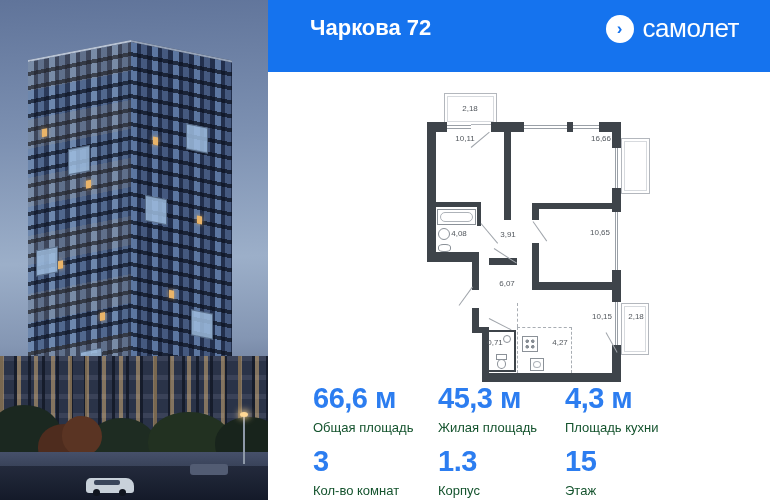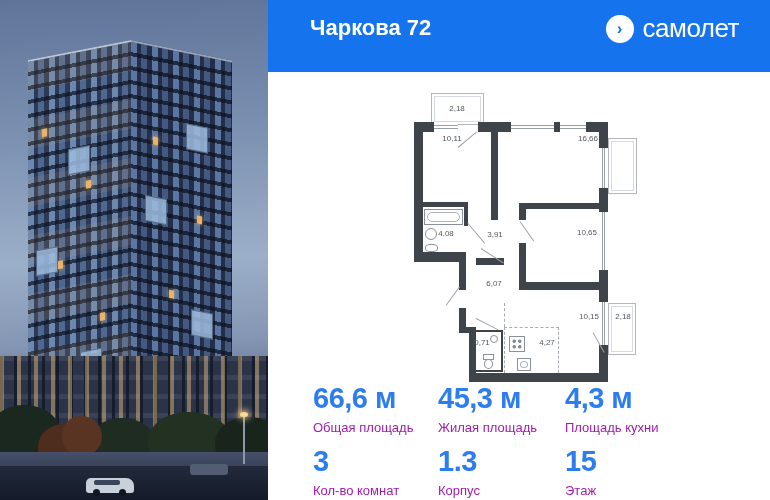--- a/index.html
+++ b/index.html
@@ -45,21 +45,21 @@
   .panel{position:absolute;left:268px;top:0;width:502px;height:500px;background:#fff;}
   .header{position:absolute;left:0;top:0;right:0;height:72px;background:#1573EE;}
   .title{position:absolute;left:42px;top:15px;font-size:22px;font-weight:700;color:#fff;letter-spacing:0;}
   .logo{position:absolute;right:31px;top:13px;display:flex;align-items:center;gap:9px;}
   .logo-circle{width:28px;height:28px;border-radius:50%;background:#fff;color:#1573EE;
       display:flex;align-items:center;justify-content:center;font-size:17px;font-weight:900;line-height:1;}
   .logo-text{color:#fff;font-size:26px;font-weight:400;letter-spacing:-0.5px;}
   .body{position:absolute;left:0;top:72px;right:0;bottom:0;background:#fff;}
 
   
-  .plan{position:absolute;left:140px;top:16px;width:230px;height:300px;}
+  .plan{position:absolute;left:153px;top:16px;width:230px;height:300px;}
   .w{position:absolute;background:#3E444A;}
   .winh{position:absolute;height:10px;top:34px;
      background:linear-gradient(180deg,#fff 0 3px,#9aa0a7 3px 4px,#fff 4px 6px,#9aa0a7 6px 7px,#fff 7px 10px);}
   .winv{position:absolute;width:9px;left:191px;
      background:linear-gradient(90deg,#fff 0 3px,#9aa0a7 3px 4px,#fff 4px 5px,#9aa0a7 5px 6px,#fff 6px 9px);}
   .bal{position:absolute;border:1px solid #b3b7bd;background:#fff;}
   .bal::after{content:"";position:absolute;inset:2px;border:1px solid #d7dade;}
   .door{position:absolute;height:1px;background:#a0a5ab;transform-origin:0 50%;}
   .dash{position:absolute;border:1px dashed #a8adb3;}
   .fix{position:absolute;border:1px solid #8b9198;background:#fff;box-sizing:border-box;}
@@ -68,21 +68,21 @@
      radial-gradient(circle at 30% 30%,#878d94 1.5px,transparent 2px),
      radial-gradient(circle at 70% 30%,#878d94 1.5px,transparent 2px),
      radial-gradient(circle at 30% 70%,#878d94 1.5px,transparent 2px),
      radial-gradient(circle at 70% 70%,#878d94 1.5px,transparent 2px),#fff;}
   .ksink::after{content:"";position:absolute;inset:2px;border:1px solid #aeb3b9;border-radius:50%;}
   .rl{position:absolute;width:36px;margin-left:-18px;text-align:center;font-size:8px;color:#53585e;white-space:nowrap;}
 
   
   .stat{position:absolute;}
   .stat-value{font-size:29px;font-weight:700;color:#2C7DF0;line-height:1;letter-spacing:-0.5px;}
-  .stat-label{font-size:13px;color:#a21caf;margin-top:7px;}
+  .stat-label{font-size:13px;color:#14532d;margin-top:7px;}
 </style>
 </head>
 <body>
 
 <div class="stage">
 
   <div class="photo">
     <div class="sky"></div>
 
     <div class="tower tower-left">

